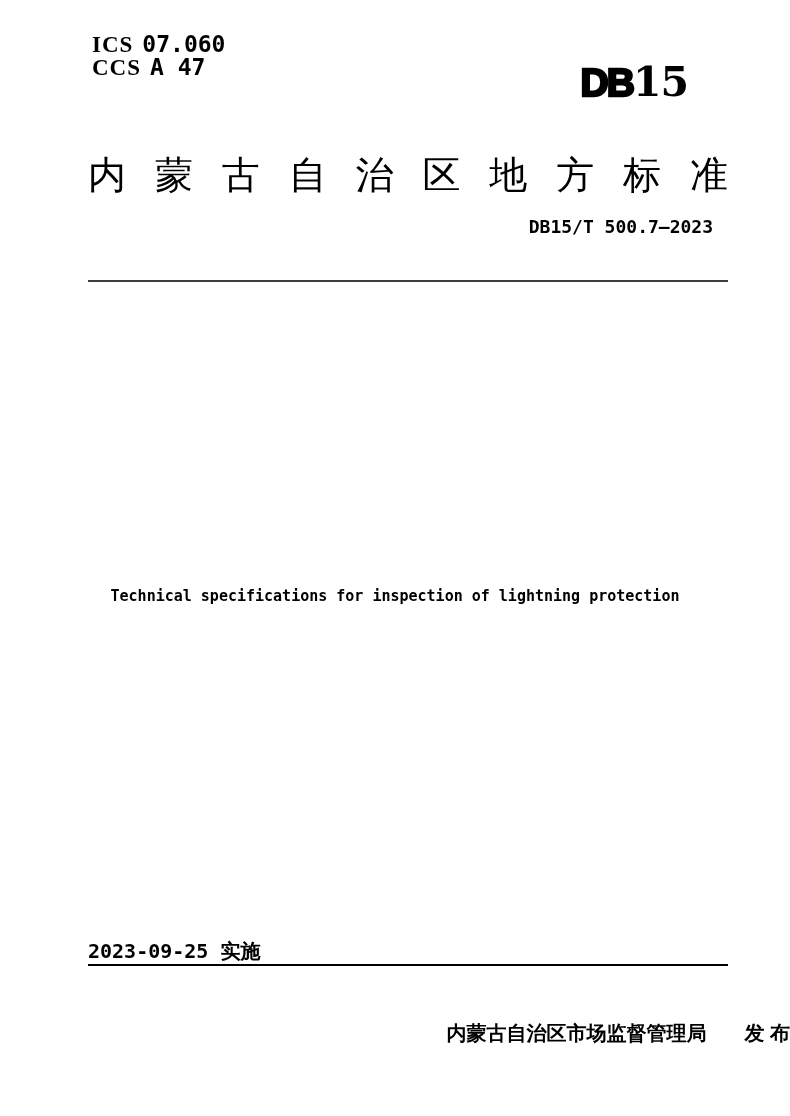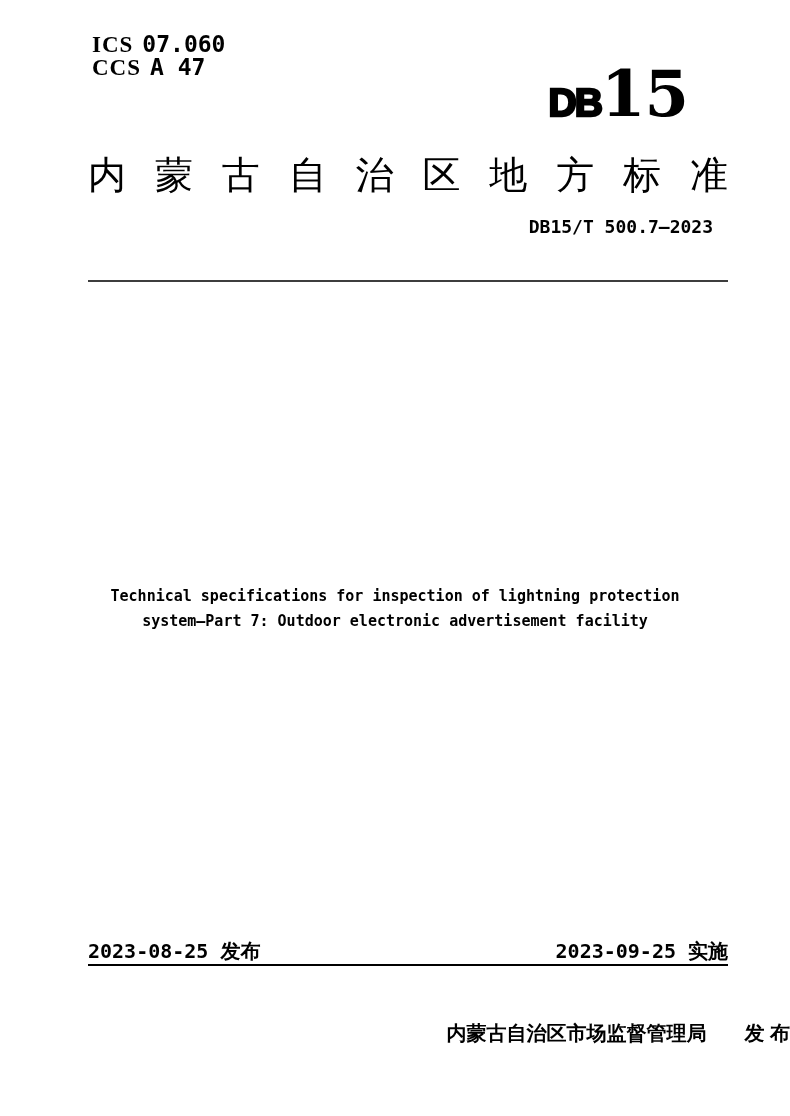--- a/index.html
+++ b/index.html
@@ -37,21 +37,21 @@
     line-height: 1; white-space: nowrap;
   }
   .logo-db {
     font-family: "Liberation Sans", sans-serif;
     font-weight: 900; font-size: 39px;
     letter-spacing: -2px;
     -webkit-text-stroke: 2.5px #000;
   }
   .logo-num {
     font-family: "DejaVu Serif", serif;
-    font-weight: bold; font-size: 64px;
+    font-weight: bold; font-size: 41px;
     letter-spacing: -1px;
   }
 
   
   .standard-type {
     position: absolute; left: 88px; top: 150px; width: 640px;
     font-family: "Liberation Serif", serif;
     font-size: 38px; font-weight: 500;
     display: flex; justify-content: space-between;
     white-space: nowrap;
@@ -140,25 +140,23 @@
       <span>准</span>
     </div>
 
   <div class="standard-number">DB15/T 500.7—2023</div>
 
   <hr class="rule-top" style="background: rgb(61, 61, 61);">
 
 
   <div class="en-title">
     <div>Technical specifications for inspection of lightning protection</div>
-    <div>system—Part 7: Outdoor electronic advertisement facility</div>
   </div>
 
   <div class="dates-row">
-    <span>2023-08-25 发布</span>
     <span>2023-09-25 实施</span>
   </div>
 
   <hr class="rule-bottom" style="background: rgb(0, 0, 0);">
 
   <div class="publisher-row">
     <span>内蒙古自治区市场监督管理局</span><span class="publisher-gap"></span><span>发 布</span>
   </div>
 
 </div>

